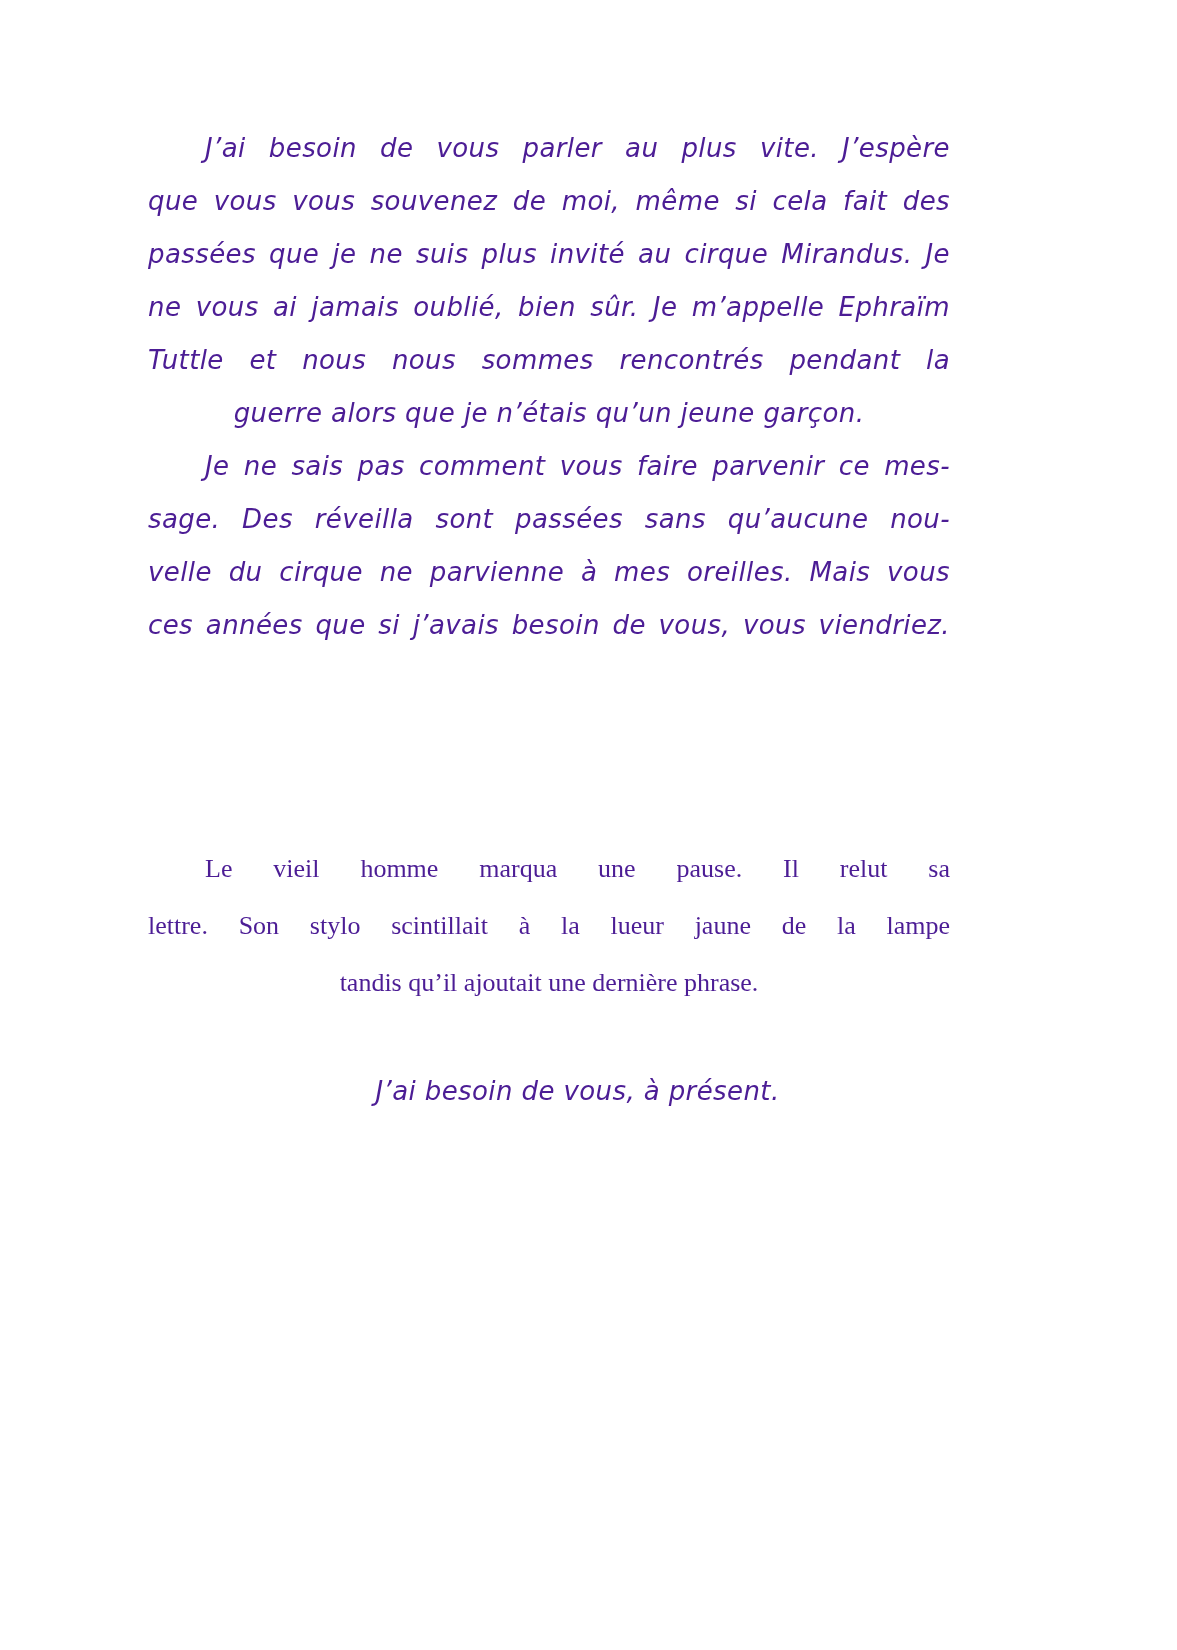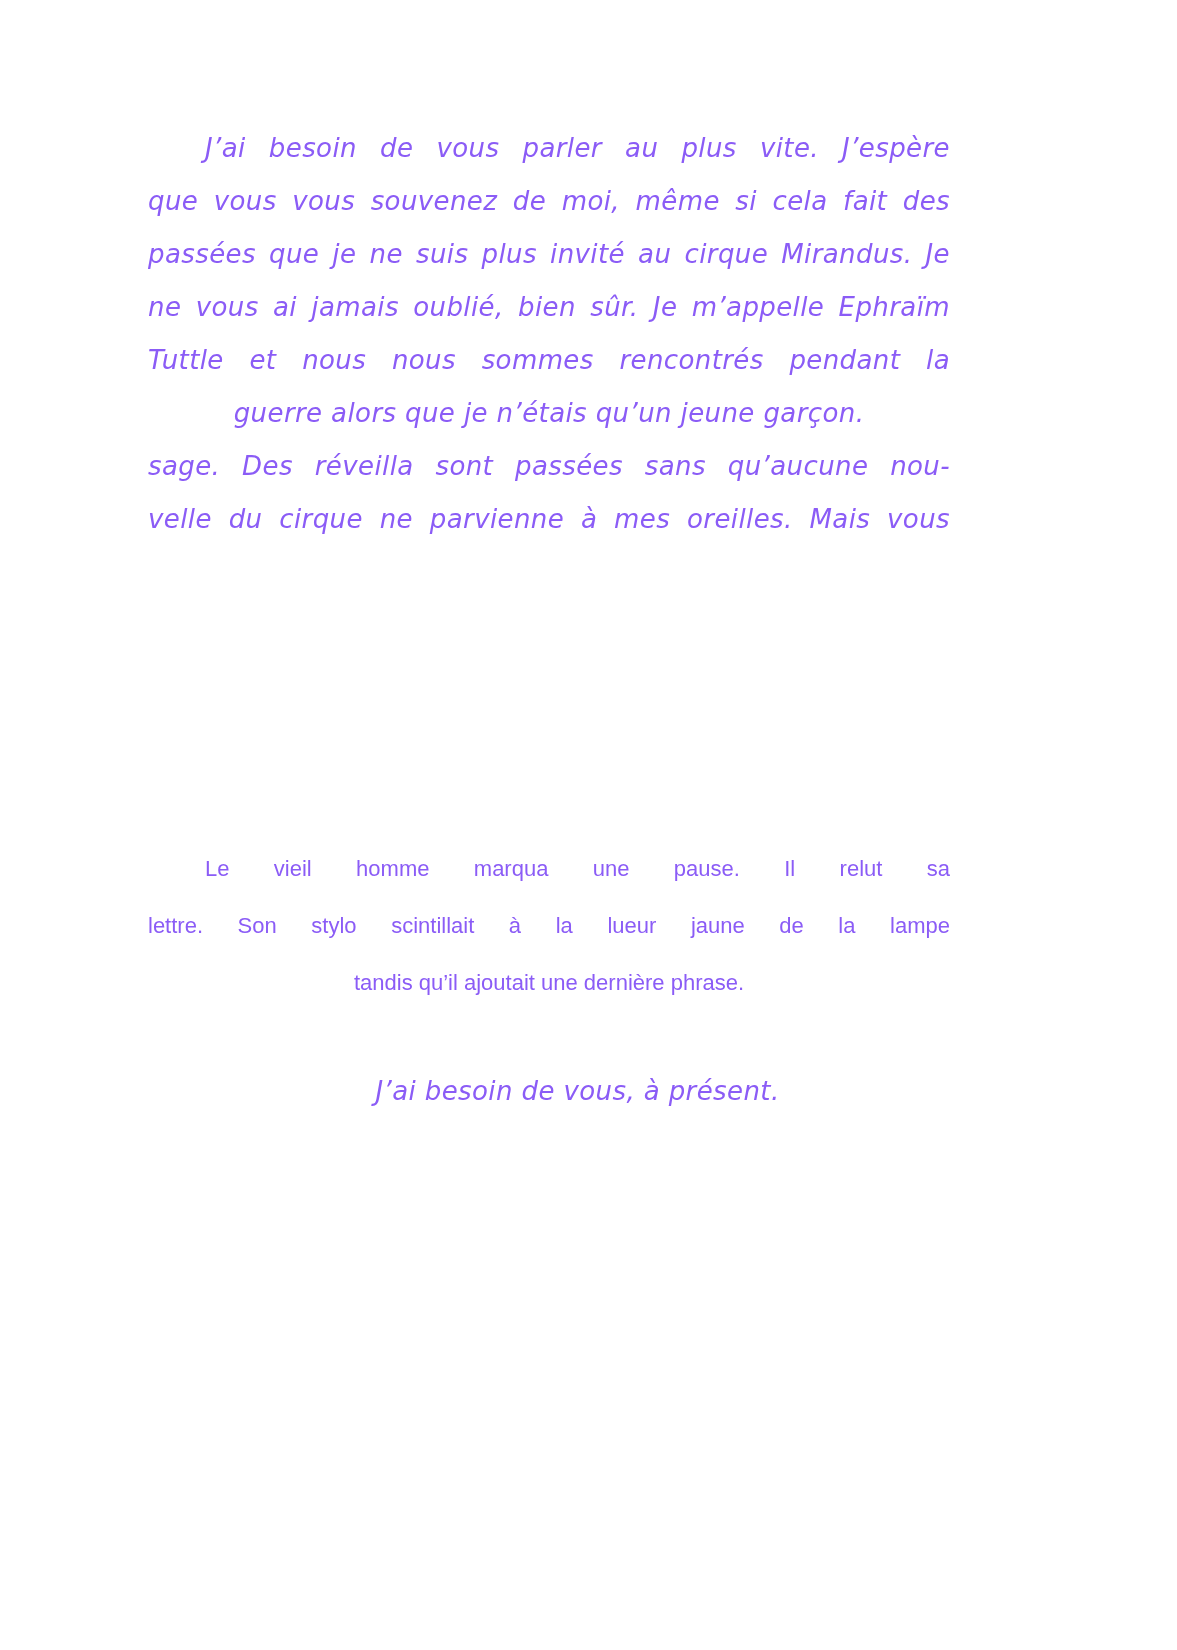--- a/index.html
+++ b/index.html
@@ -6,37 +6,37 @@
     margin: 0;
     padding: 0;
     background: #ffffff;
   }
   .page {
     position: relative;
     width: 1177px;
     height: 1308px;
     background: #ffffff;
     overflow: hidden;
-    color: #8b5cf6;
+    color: #4c1d95;
   }
   .block {
     position: absolute;
     left: 148px;
     width: 802px;
   }
   .hw {
     font-family: "DejaVu Sans", cursive, sans-serif;
     font-style: italic;
     font-size: 26px;
     line-height: 53px;
     letter-spacing: 0.4px;
   }
   .serif {
-    font-family: Liberation Sans, sans-serif;
-    font-size: 22px;
+    font-family: Liberation Serif, serif;
+    font-size: 26px;
     line-height: 57px;
   }
   .ln {
     text-align: center;
     white-space: nowrap;
   }
   .ln.fill {
     white-space: normal;
     text-align: justify;
     text-align-last: justify;
@@ -54,22 +54,24 @@
 
 <div class="page">
 
   <div class="block hw letter-block">
     <div class="ln fill ind">J’ai besoin de vous parler au plus vite. J’espère</div>
     <div class="ln fill">que vous vous souvenez de moi, même si cela fait des</div>
     <div class="ln fill">passées que je ne suis plus invité au cirque Mirandus. Je</div>
     <div class="ln fill">ne vous ai jamais oublié, bien sûr. Je m’appelle Ephraïm</div>
     <div class="ln fill">Tuttle et nous nous sommes rencontrés pendant la</div>
     <div class="ln">guerre alors que je n’étais qu’un jeune garçon.</div>
+    <div class="ln fill ind">Je ne sais pas comment vous faire parvenir ce mes-</div>
     <div class="ln fill">sage. Des réveilla sont passées sans qu’aucune nou-</div>
     <div class="ln fill">velle du cirque ne parvienne à mes oreilles. Mais vous</div>
+    <div class="ln fill">ces années que si j’avais besoin de vous, vous viendriez.</div>
   </div>
 
   <div class="block serif narrative-one">
     <div class="ln fill ind">Le vieil homme marqua une pause. Il relut sa</div>
     <div class="ln fill">lettre. Son stylo scintillait à la lueur jaune de la lampe</div>
     <div class="ln">tandis qu’il ajoutait une dernière phrase.</div>
   </div>
 
   <div class="block hw letter-ps">
     <div class="ln ind">J’ai besoin de vous, à présent.</div>

